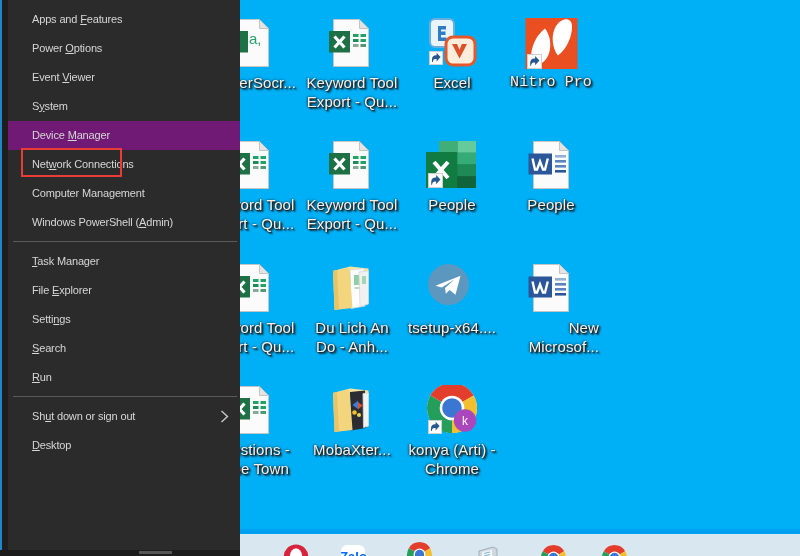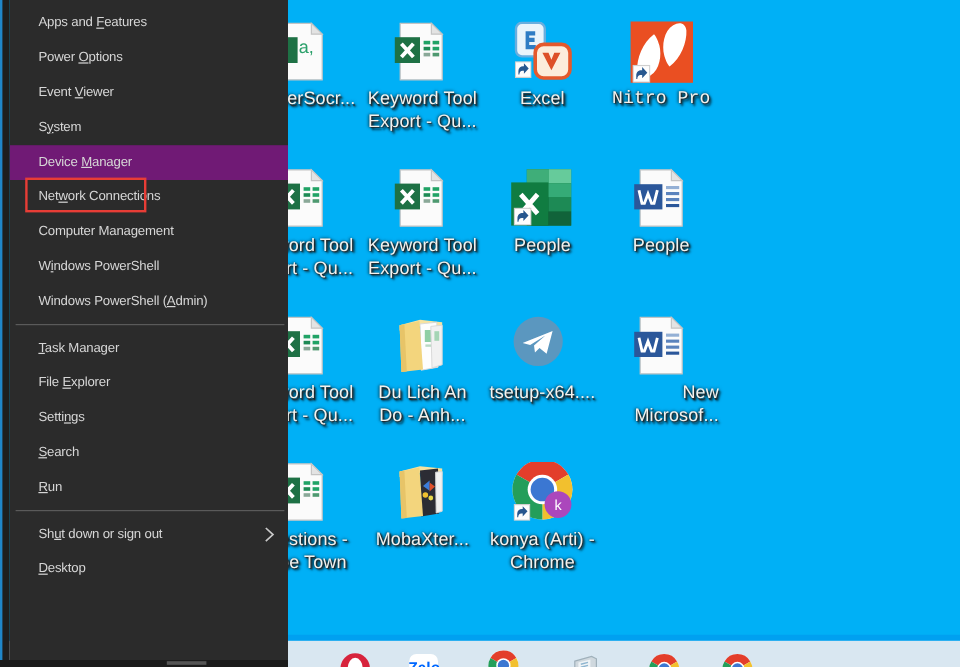--- a/index.html
+++ b/index.html
@@ -253,21 +253,20 @@
 
 <div id="menu">
   <div style="height:4.5px"></div>
   <div class="mi">Apps and <u>F</u>eatures</div>
   <div class="mi">Power <u>O</u>ptions</div>
   <div class="mi">Event <u>V</u>iewer</div>
   <div class="mi">S<u>y</u>stem</div>
   <div class="mi hl">Device <u>M</u>anager</div>
   <div class="mi">Net<u>w</u>ork Connections</div>
   <div class="mi">Computer Mana<u>g</u>ement</div>
-  <div class="mi">W<u>i</u>ndows PowerShell</div>
   <div class="mi">Windows PowerShell (<u>A</u>dmin)</div>
   <div class="msep"></div>
   <div class="mi"><u>T</u>ask Manager</div>
   <div class="mi">File <u>E</u>xplorer</div>
   <div class="mi">Setti<u>n</u>gs</div>
   <div class="mi"><u>S</u>earch</div>
   <div class="mi"><u>R</u>un</div>
   <div class="msep"></div>
   <div class="mi">Sh<u>u</u>t down or sign out<span class="chev"><svg width="9" height="13" viewBox="0 0 9 13" style="margin-top:8px">
           <path d="M1.5 1 L7.5 6.5 L1.5 12" stroke="#c9c9c9" stroke-width="1.4" fill="none"></path>

